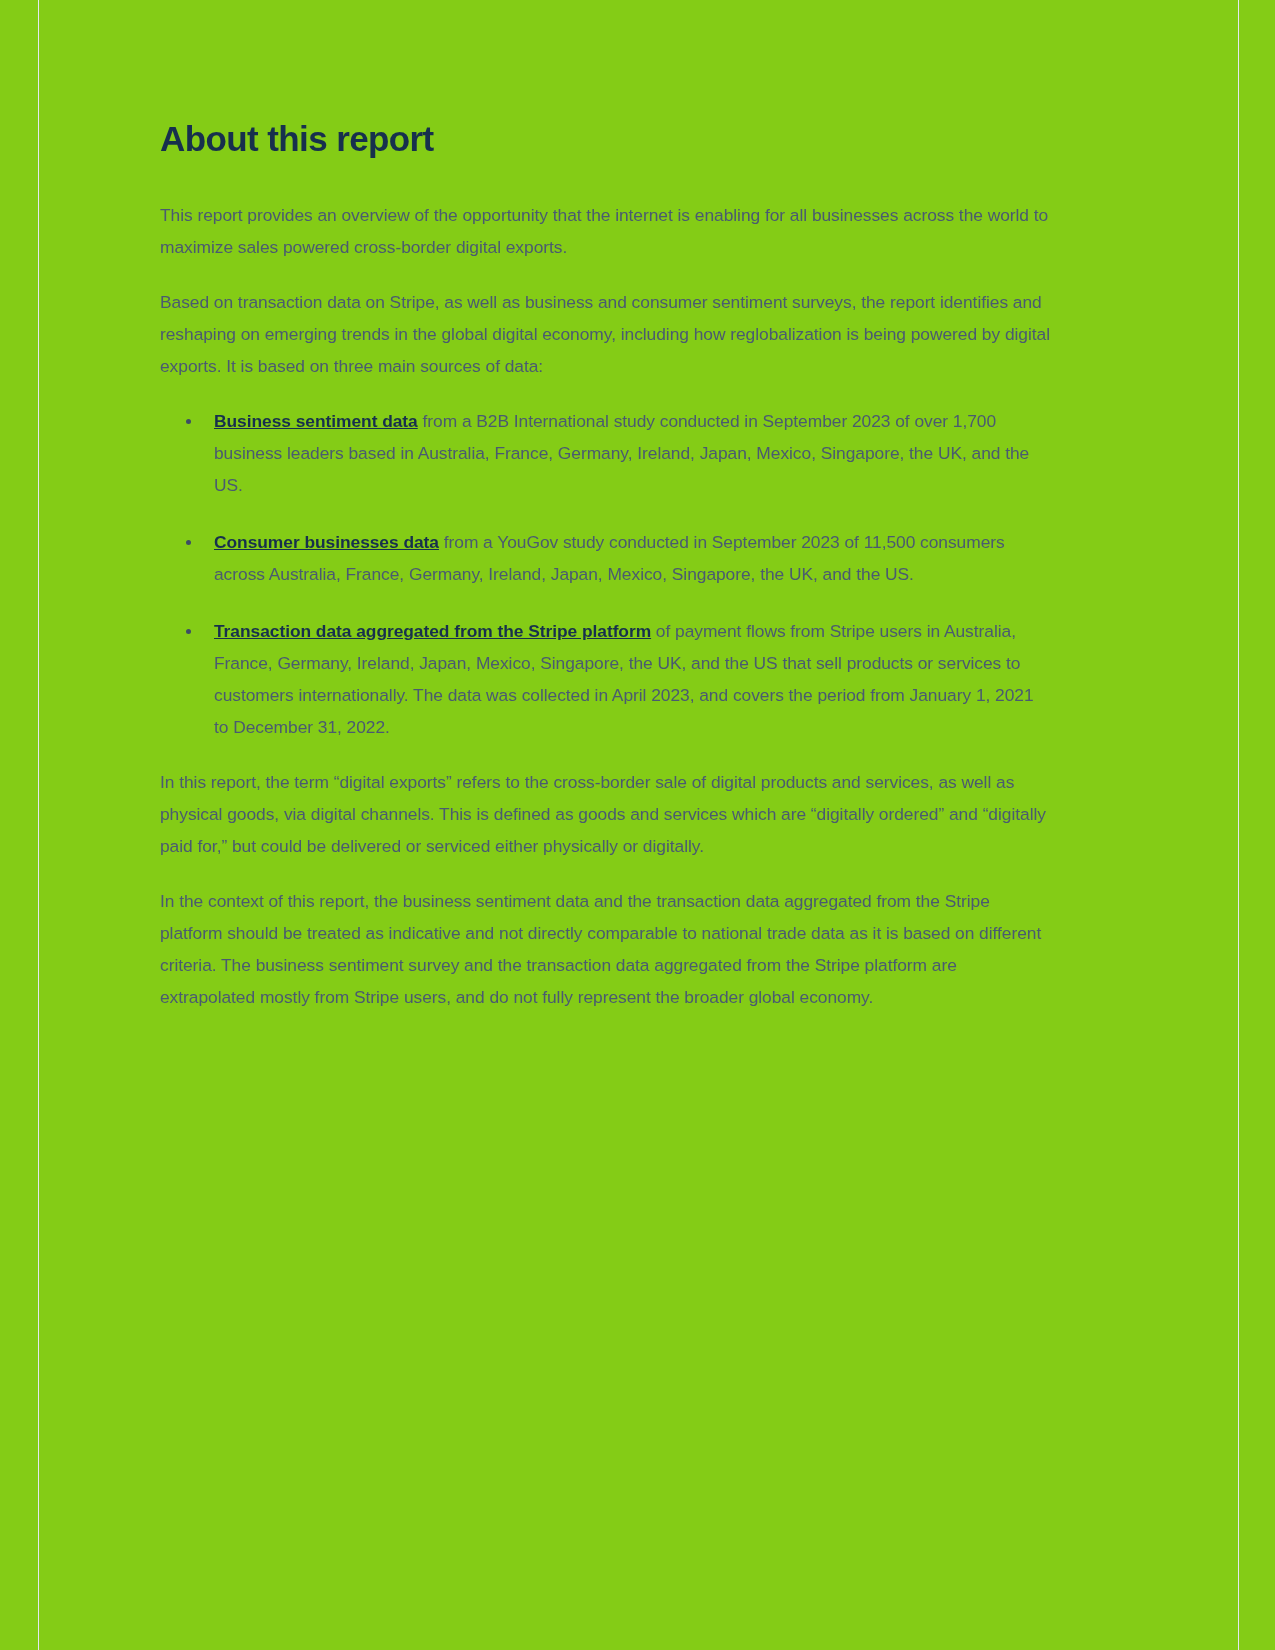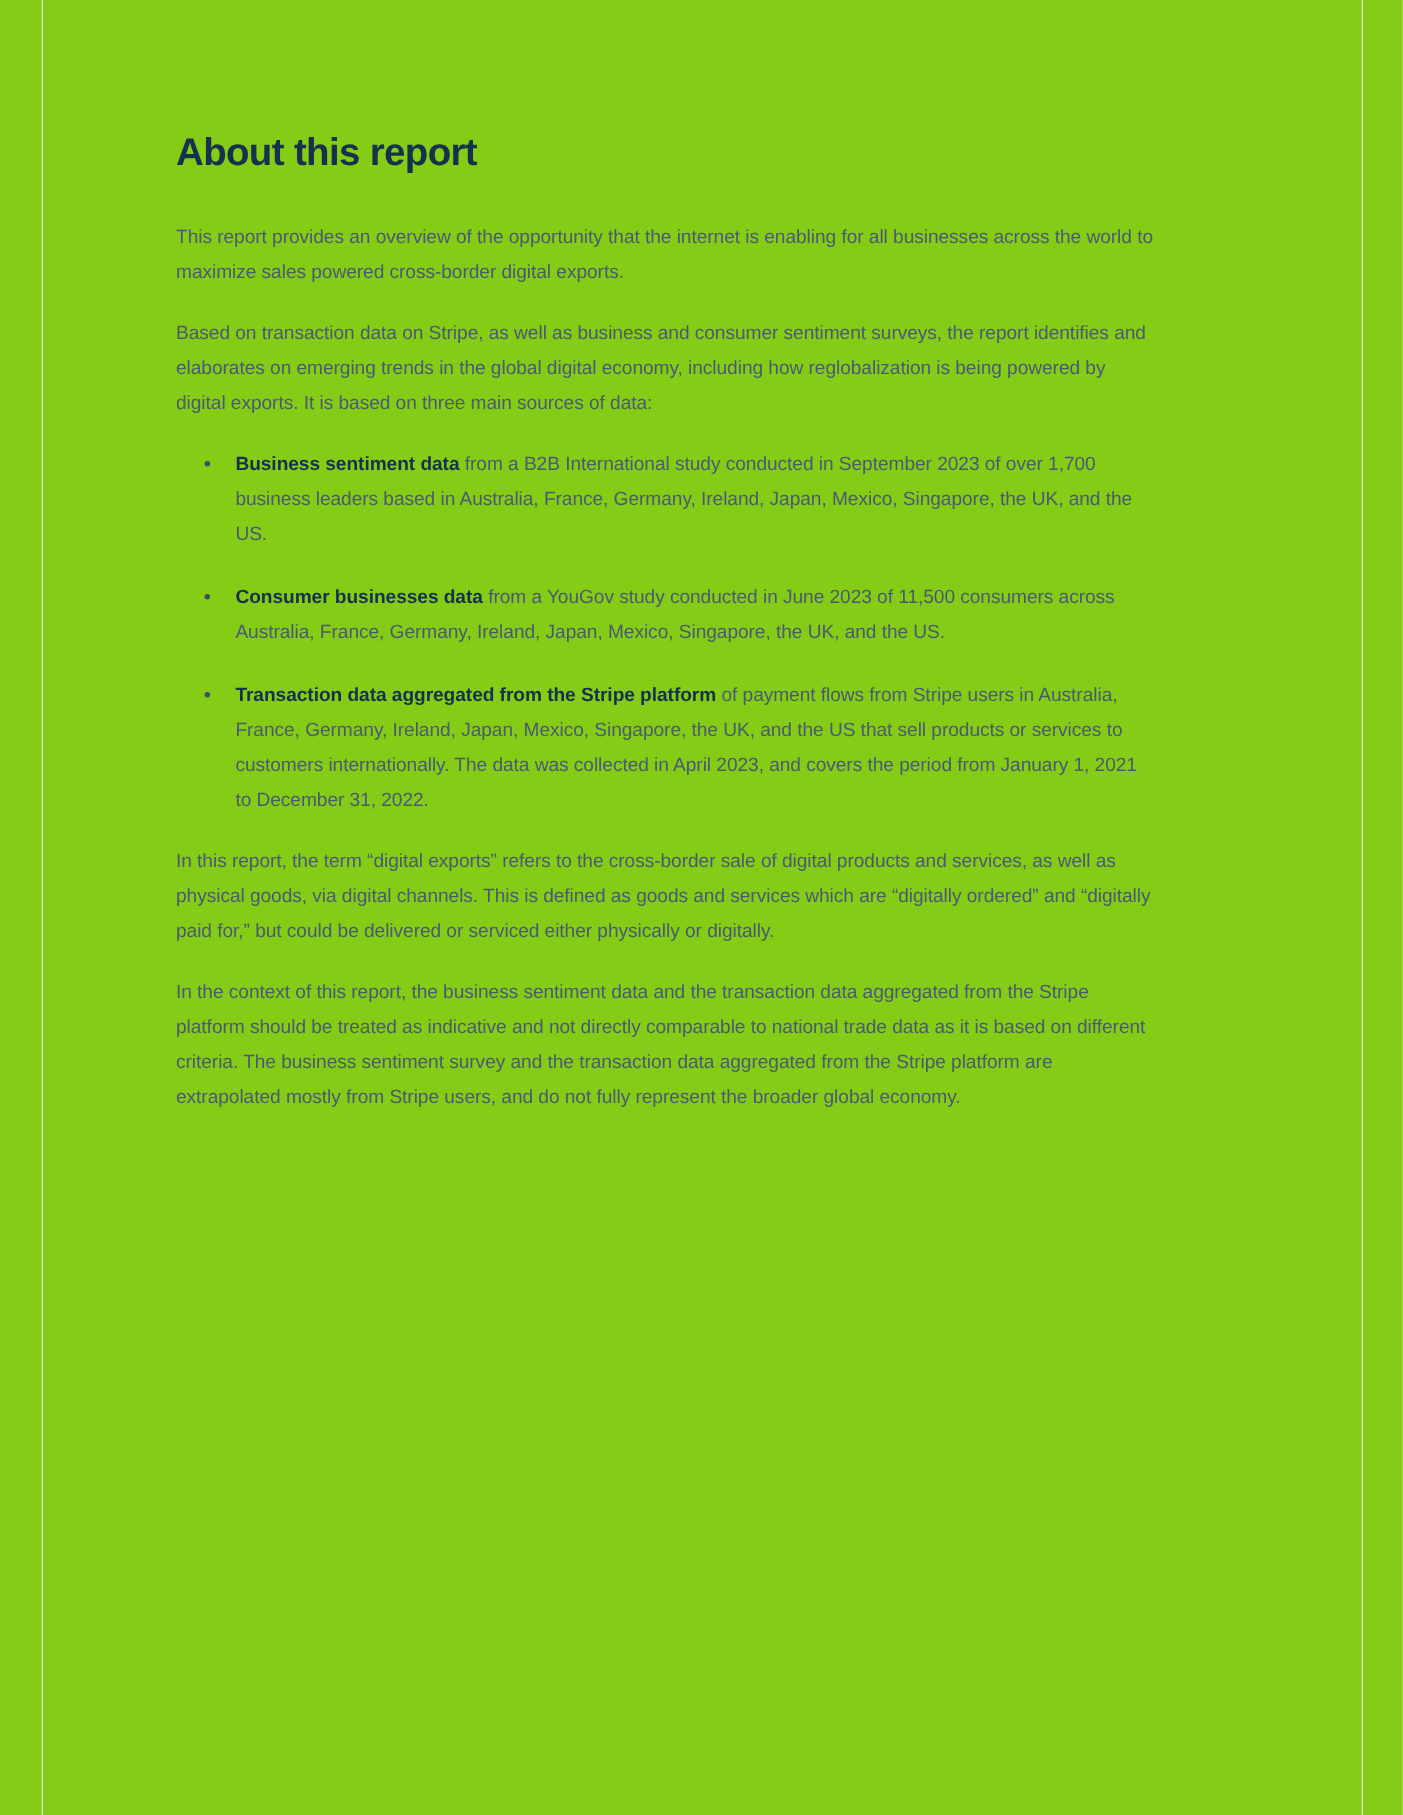--- a/index.html
+++ b/index.html
@@ -79,20 +79,21 @@
     left: 26px;
     top: 14px;
     width: 5px;
     height: 5px;
     border-radius: 50%;
     background: #3d4d64;
   }
   .lead {
     font-weight: bold;
     color: #17304d;
+    text-decoration: underline;
   }
 
   
   .footer {
     position: absolute;
     left: 0;
     right: 0;
     top: 1576px;
     height: 32px;
   }
@@ -131,28 +132,28 @@
 <div class="page">
 
   <div class="page-rule left"></div>
   <div class="page-rule right"></div>
 
   <div class="content">
 
     <h1 class="page-title">About this report</h1>
 
     <p class="body-text">This report provides an overview of the opportunity that the internet is enabling for all businesses across the world to maximize sales powered cross-border digital exports.</p>
-    <p class="body-text">Based on transaction data on Stripe, as well as business and consumer sentiment surveys, the report identifies and elaborates on emerging trends in the global digital economy, including how reglobalization is being powered by digital exports. It is based on three main sources of data:</p>
+    <p class="body-text">Based on transaction data on Stripe, as well as business and consumer sentiment surveys, the report identifies and reshaping on emerging trends in the global digital economy, including how reglobalization is being powered by digital exports. It is based on three main sources of data:</p>
 
     <ul class="sources">
       <li>
         <span class="dot"></span><span class="lead">Business sentiment data</span><span> from a B2B International study conducted in September 2023 of over 1,700 business leaders based in Australia, France, Germany, Ireland, Japan, Mexico, Singapore, the UK, and the US.</span>
       </li>
       <li>
-        <span class="dot"></span><span class="lead">Consumer businesses data</span><span> from a YouGov study conducted in June 2023 of 11,500 consumers across Australia, France, Germany, Ireland, Japan, Mexico, Singapore, the UK, and the US.</span>
+        <span class="dot"></span><span class="lead">Consumer businesses data</span><span> from a YouGov study conducted in September 2023 of 11,500 consumers across Australia, France, Germany, Ireland, Japan, Mexico, Singapore, the UK, and the US.</span>
       </li>
       <li>
         <span class="dot"></span><span class="lead">Transaction data aggregated from the Stripe platform</span><span> of payment flows from Stripe users in Australia, France, Germany, Ireland, Japan, Mexico, Singapore, the UK, and the US that sell products or services to customers internationally. The data was collected in April 2023, and covers the period from January 1, 2021 to December 31, 2022.</span>
       </li>
     </ul>
 
     <p class="body-text">In this report, the term “digital exports” refers to the cross-border sale of digital products and services, as well as physical goods, via digital channels. This is defined as goods and services which are “digitally ordered” and “digitally paid for,” but could be delivered or serviced either physically or digitally.</p>
     <p class="body-text">In the context of this report, the business sentiment data and the transaction data aggregated from the Stripe platform should be treated as indicative and not directly comparable to national trade data as it is based on different criteria. The business sentiment survey and the transaction data aggregated from the Stripe platform are extrapolated mostly from Stripe users, and do not fully represent the broader global economy.</p>
 
   </div>

